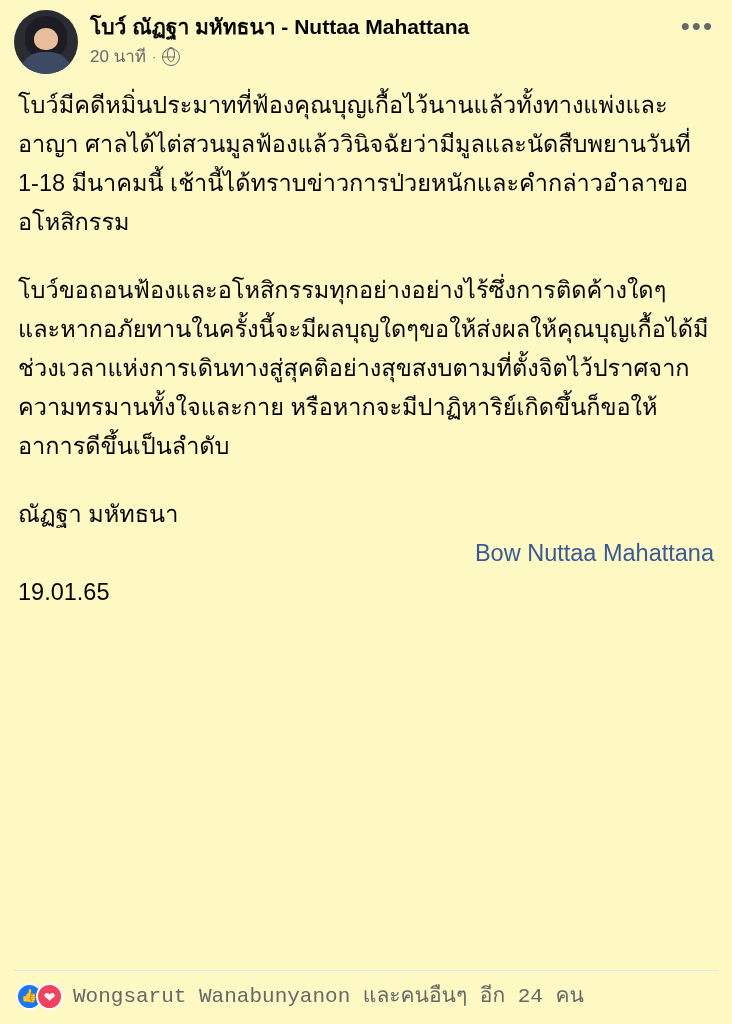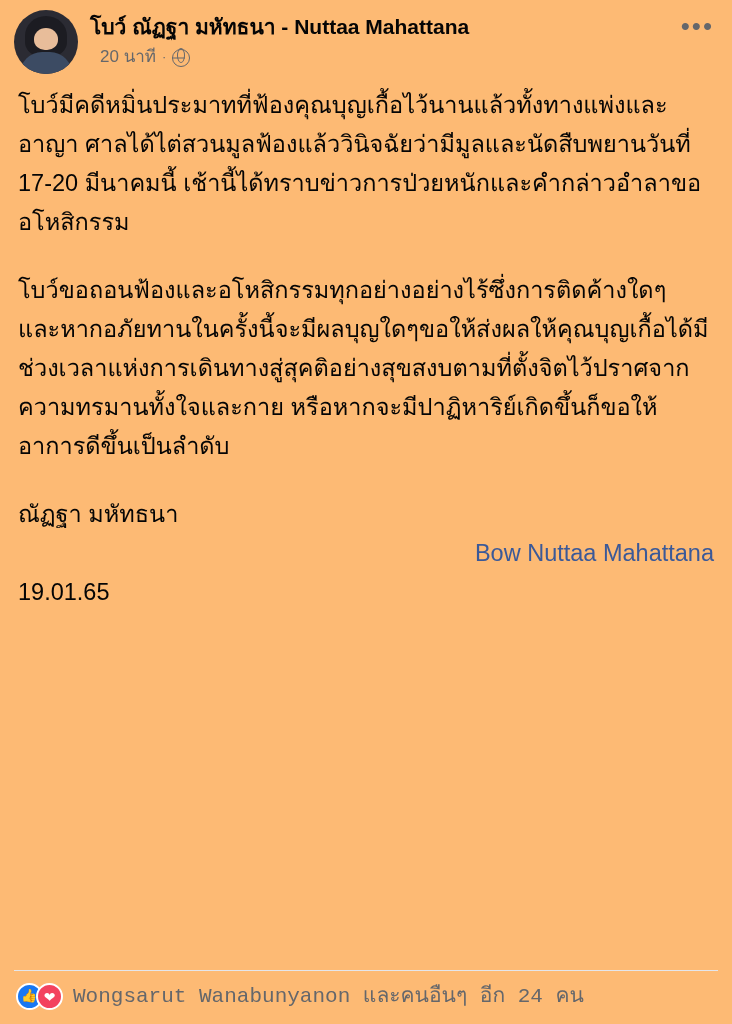--- a/index.html
+++ b/index.html
@@ -12,21 +12,21 @@
     height: 1024px;
     font-family: "Liberation Sans", "DejaVu Sans", sans-serif;
     color: #050505;
     overflow: hidden;
     position: relative;
   }
   .post {
     width: 732px;
     height: 1024px;
     box-sizing: border-box;
-    background: #fdba74;
+    background: #fef9c3;
     display: flex;
     flex-direction: column;
   }
   
   .post-header {
     display: flex;
     align-items: flex-start;
     padding: 10px 14px 4px 14px;
     position: relative;
   }
@@ -78,26 +78,25 @@
   }
   .author-name {
     font-size: 21px;
     font-weight: bold;
     line-height: 26px;
     color: #050505;
     white-space: nowrap;
   }
   .meta-row {
     display: flex;
-    align-items: flex-end;
+    align-items: center;
     margin-top: 7px;
     color: #65676b;
     font-size: 17px;
     line-height: 20px;
-    margin-left: 10px;
   }
   .meta-dot {
     margin: 0 6px;
     font-size: 13px;
     line-height: 20px;
   }
   .globe-icon {
     display: inline-block;
     width: 16px;
     height: 16px;
@@ -228,21 +227,21 @@
       <div class="meta-row">
         <span>20 นาที</span>
         <span class="meta-dot">·</span>
         <span class="globe-icon"></span>
       </div>
     </div>
     <div class="more-button">•••</div>
   </div>
 
   <div class="post-body">
-    <p class="para">โบว์มีคดีหมิ่นประมาทที่ฟ้องคุณบุญเกื้อไว้นานแล้วทั้งทางแพ่งและอาญา ศาลได้ไต่สวนมูลฟ้องแล้ววินิจฉัยว่ามีมูลและนัดสืบพยานวันที่ 17-20 มีนาคมนี้ เช้านี้ได้ทราบข่าวการป่วยหนักและคำกล่าวอำลาขออโหสิกรรม</p>
+    <p class="para">โบว์มีคดีหมิ่นประมาทที่ฟ้องคุณบุญเกื้อไว้นานแล้วทั้งทางแพ่งและอาญา ศาลได้ไต่สวนมูลฟ้องแล้ววินิจฉัยว่ามีมูลและนัดสืบพยานวันที่ 1-18 มีนาคมนี้ เช้านี้ได้ทราบข่าวการป่วยหนักและคำกล่าวอำลาขออโหสิกรรม</p>
     <p class="para">โบว์ขอถอนฟ้องและอโหสิกรรมทุกอย่างอย่างไร้ซึ่งการติดค้างใดๆ และหากอภัยทานในครั้งนี้จะมีผลบุญใดๆขอให้ส่งผลให้คุณบุญเกื้อได้มีช่วงเวลาแห่งการเดินทางสู่สุคติอย่างสุขสงบตามที่ตั้งจิตไว้ปราศจากความทรมานทั้งใจและกาย หรือหากจะมีปาฏิหาริย์เกิดขึ้นก็ขอให้อาการดีขึ้นเป็นลำดับ</p>
     <p class="sig-line">ณัฏฐา มหัทธนา</p>
     <p class="sig-line sig-link">Bow Nuttaa Mahattana</p>
     <p class="sig-line">19.01.65</p>
   </div>
 
   <div class="post-footer">
     <div class="reactions">
       <span class="reaction like">
           <span class="thumb">👍</span>

